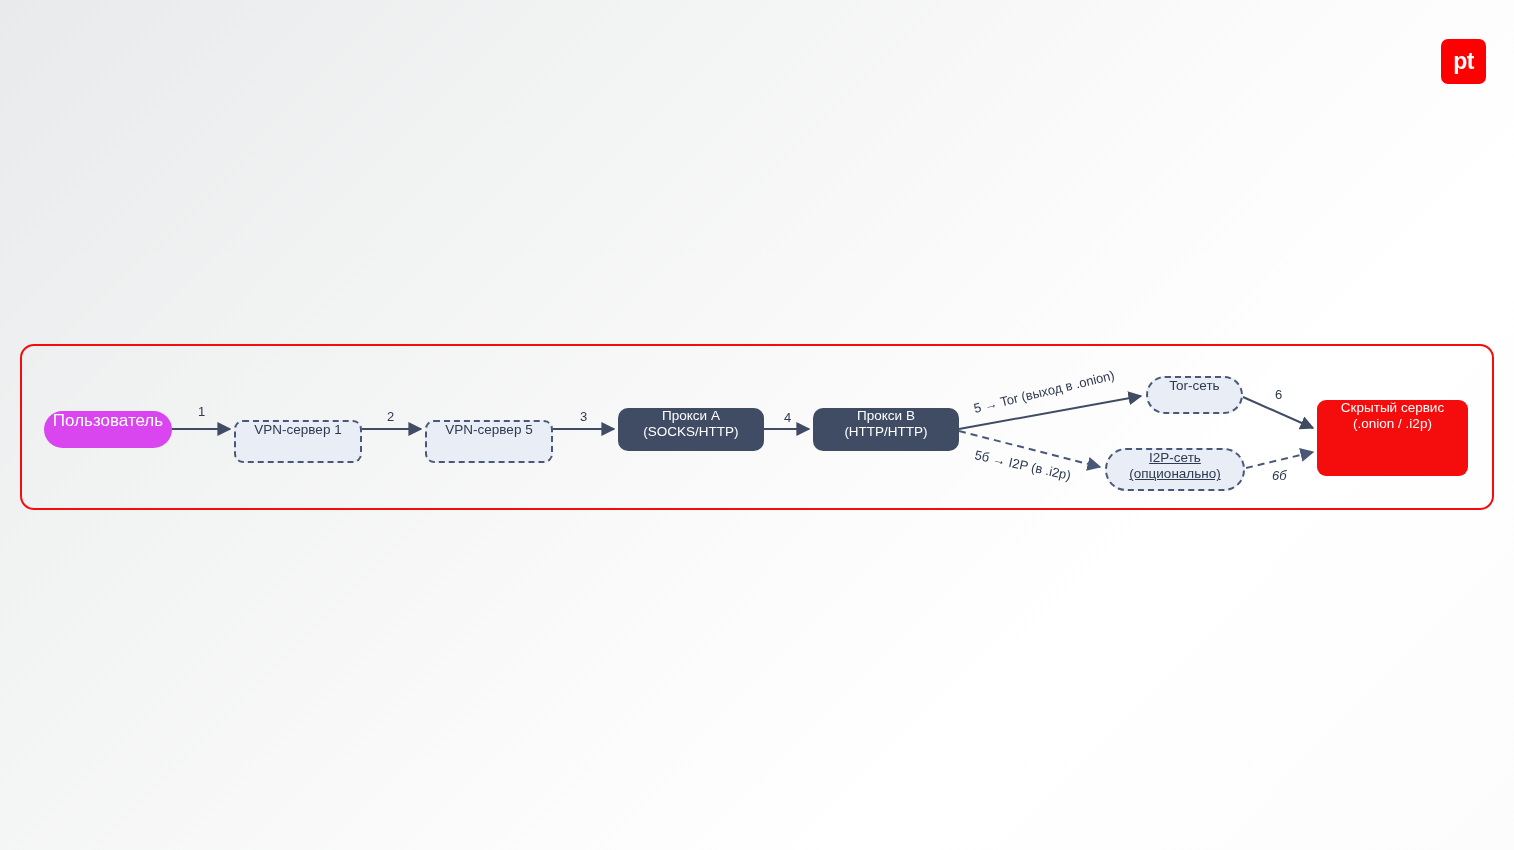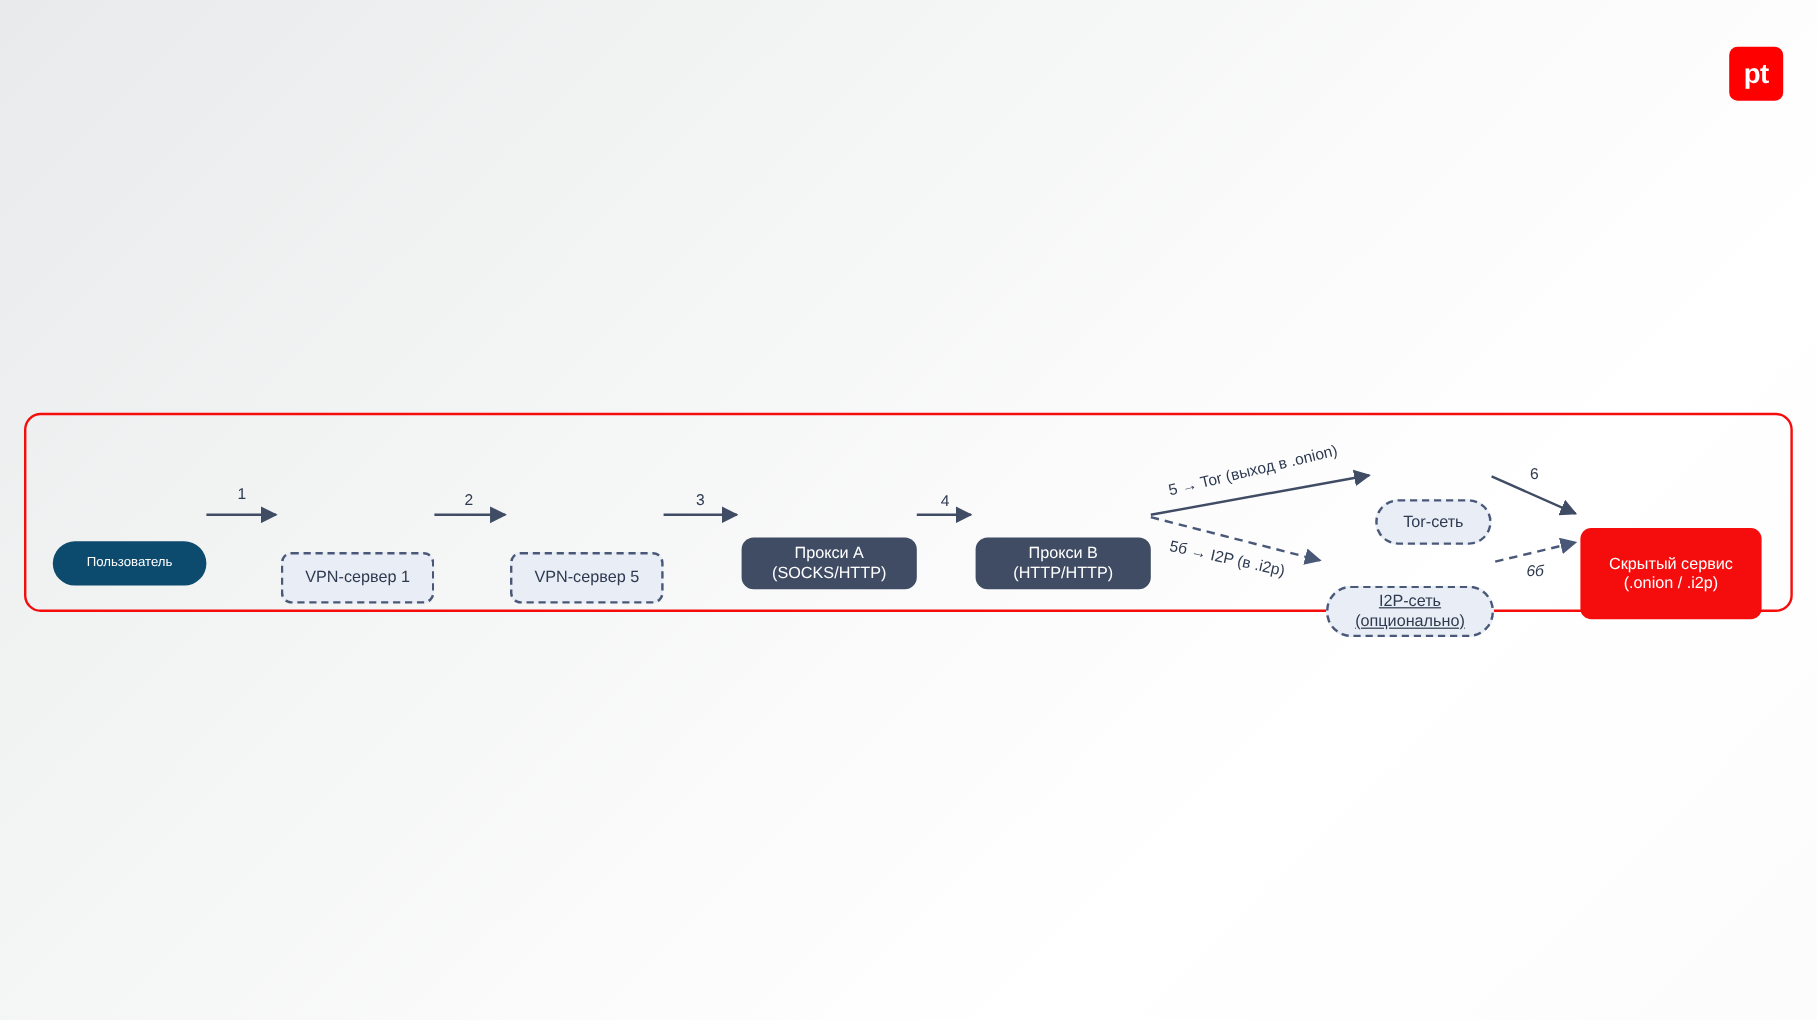--- a/index.html
+++ b/index.html
@@ -60,40 +60,38 @@
     width: 1514px;
     height: 850px;
     overflow: visible;
   }
 
   
   .node {
     position: absolute;
     box-sizing: border-box;
     display: flex;
-    align-items: center;
     justify-content: center;
     text-align: center;
     line-height: 1.22;
-    margin-top: 40px;
   }
   .node .node-label {
     display: block;
     white-space: pre-line;
   }
 
   .node-user {
     left: 44px;
     top: 411px;
     width: 128px;
     height: 37px;
-    background: #0c4a6e;
+    background: #d946ef;
     border-radius: 19px;
     color: #ffffff;
-    font-size: 11px;
+    font-size: 17px;
   }
 
   .node-vpn {
     top: 420px;
     width: 128px;
     height: 43px;
     background: #e9edf5;
     border: 2px dashed #4a5878;
     border-radius: 9px;
     color: #2e3a50;

